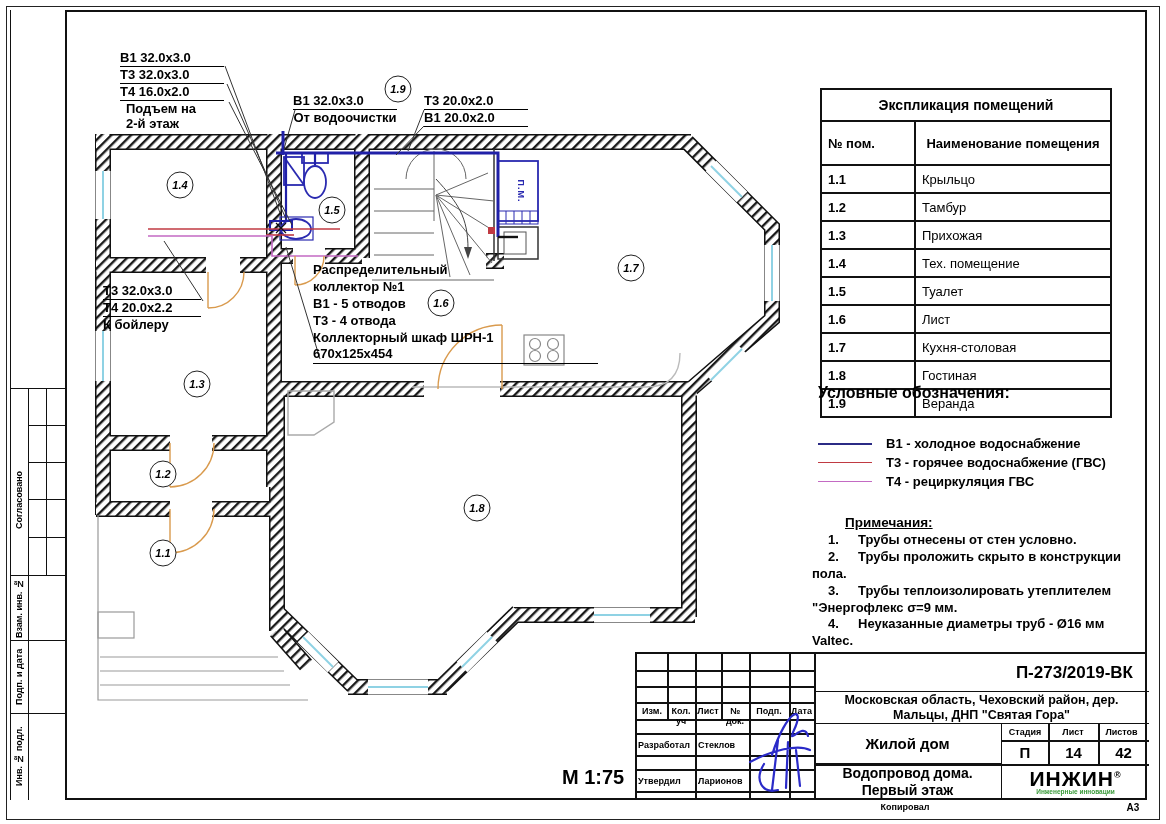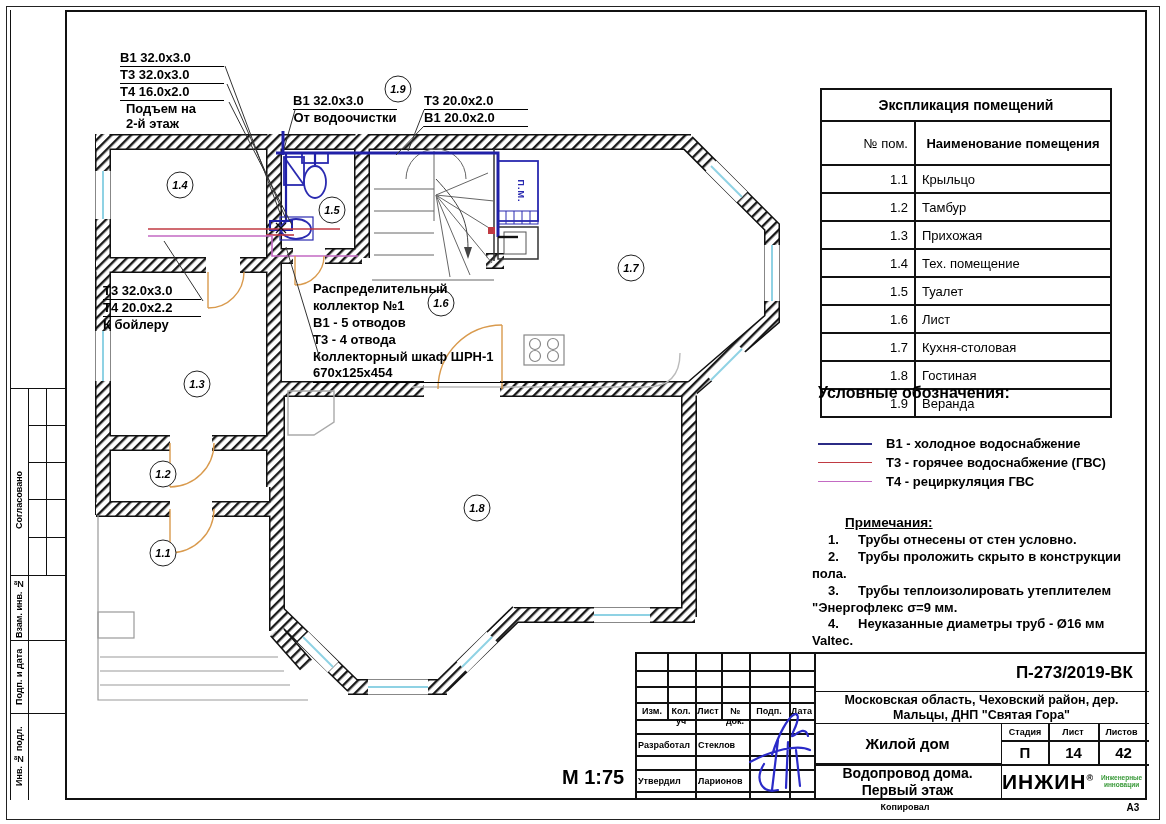--- a/index.html
+++ b/index.html
@@ -9,21 +9,21 @@
   .line{position:absolute;background:#111;}
   .frame{position:absolute;border:2px solid #111;box-sizing:border-box;}
   
   .ann{position:absolute;font-size:13px;font-weight:bold;line-height:1.22;white-space:nowrap;}
   .ann .u{display:block;border-bottom:1.6px solid #000;width:104px;}
   
   .rtable{position:absolute;border-collapse:collapse;}
   .rtable td{border:2px solid #111;font-size:13px;padding:1px 6px;height:24px;}
   .rtable .tt{font-weight:bold;font-size:14px;text-align:center;height:28px;}
   .rtable .hh{font-weight:bold;text-align:center;}
-  .rtable .num{text-align:right;font-weight:normal;width:80px;}
+  .rtable .num{text-align:left;font-weight:bold;width:80px;}
   .rtable .nm{width:182px;}
   
   .leg-title{position:absolute;font-size:16px;font-weight:bold;}
   .leg-item{display:flex;align-items:center;height:19px;font-size:13px;font-weight:bold;}
   .swatch{display:inline-block;width:54px;height:0;border-top-width:2px;border-top-style:solid;margin-right:14px;}
   .sw0{border-top-color:#2b2b85;}
   .sw1{border-top-color:#c03a42;border-top-width:1.5px;}
   .sw2{border-top-color:#c36ac3;border-top-width:1.5px;}
   
   .note{font-size:13px;font-weight:bold;line-height:1.3;}
@@ -292,21 +292,21 @@
   <div class="ann" style="left:424px;top:93px;">
     <span class="u">Т3 20.0х2.0</span>
     <span class="u">В1 20.0х2.0</span>
   </div>
   <div class="ann" style="left:103px;top:283px;">
     <span class="u" style="width:98px;">Т3 32.0х3.0</span>
     <span class="u" style="width:98px;">Т4 20.0х2.2</span>
     <span style="display:block;">К бойлеру</span>
   </div>
   <div class="ann" style="left:313px;top:262px;line-height:1.3;">
-    <span style="display:block;margin-top:19px;">Распределительный</span>
+    <span style="display:block;">Распределительный</span>
     <span style="display:block;">коллектор №1</span>
     <span style="display:block;">В1 - 5 отводов</span>
     <span style="display:block;">Т3 - 4 отвода</span>
     <span style="display:block;">Коллекторный шкаф ШРН-1</span>
     <span class="u" style="width:285px;">670х125х454</span>
   </div>
 
   <table class="rtable" style="left:820px;top:88px;">
     <tbody>
         <tr>
@@ -426,21 +426,21 @@
     <div class="line" style="left:411px;top:70px;width:1.5px;height:40px;"></div>
     <div class="line" style="left:461px;top:70px;width:1.5px;height:40px;"></div>
     <div class="tb-cell" style="left:365px;top:87px;width:46px;height:22px;font-size:15px;">П</div>
     <div class="tb-cell" style="left:412px;top:87px;width:49px;height:22px;font-size:15px;">14</div>
     <div class="tb-cell" style="left:462px;top:87px;width:49px;height:22px;font-size:15px;">42</div>
     <div class="line" style="left:177px;top:110px;width:335px;height:1.5px;"></div>
     <div class="tb-cell" style="left:177px;top:111px;width:188px;height:33px;font-size:14px;flex-direction:column;line-height:1.15;border-right:1.5px solid #111;">
       <span>Водопровод дома.</span>
       <span>Первый этаж</span>
     </div>
-    <div class="tb-cell" style="left:365px;top:111px;width:147px;height:33px;flex-direction:row;line-height:1;">
+    <div class="tb-cell" style="left:365px;top:111px;width:147px;height:33px;flex-direction:column;line-height:1;">
       <span style="font-size:21px;letter-spacing:1px;font-weight:bold;"><span>ИНЖИН</span><sup style="font-size:9px;">®</sup></span>
       <span style="font-size:6.5px;color:#3a9a3a;">Инженерные инновации</span>
     </div>
   </div>
 
   <svg class="abs" style="left:742px;top:700px;" width="78" height="98" viewBox="0 0 78 98">
     <path d="M 30,55 C 45,8 64,4 52,30 C 44,48 62,20 66,36 M 8,62 C 30,50 56,44 68,50
              M 36,40 L 30,90 M 46,42 L 44,88 M 54,50 L 58,86 M 22,64 C 12,80 20,94 36,90" fill="none" stroke="#2a2ac8" stroke-width="2.2" stroke-linecap="round"></path>
   </svg>
 

